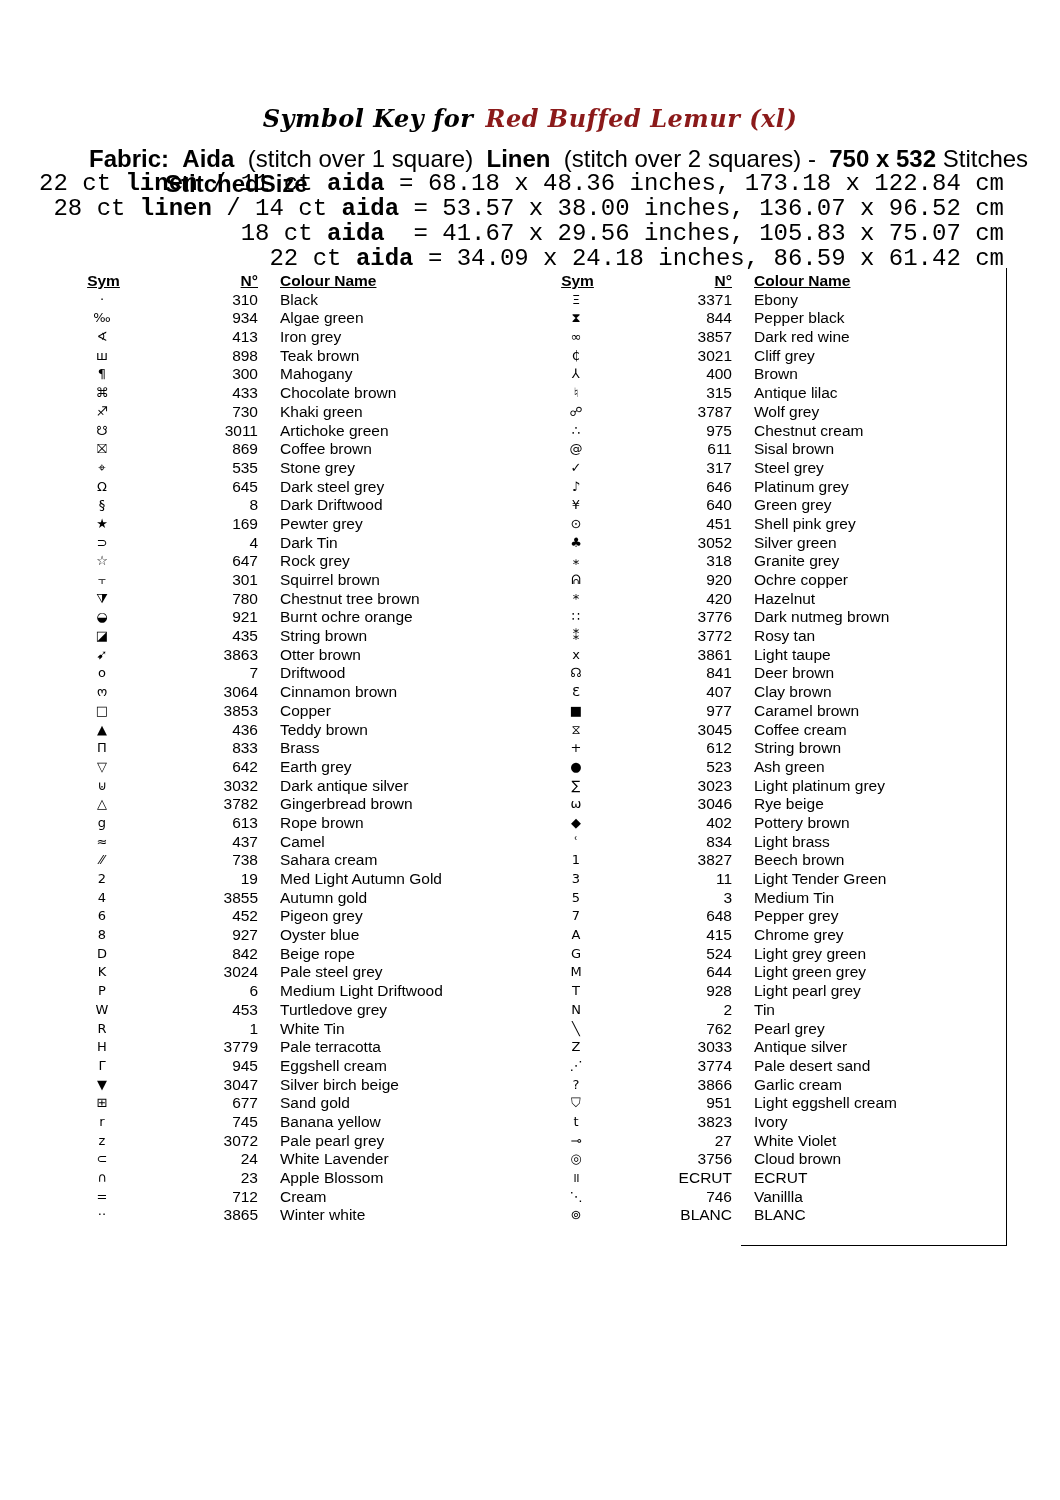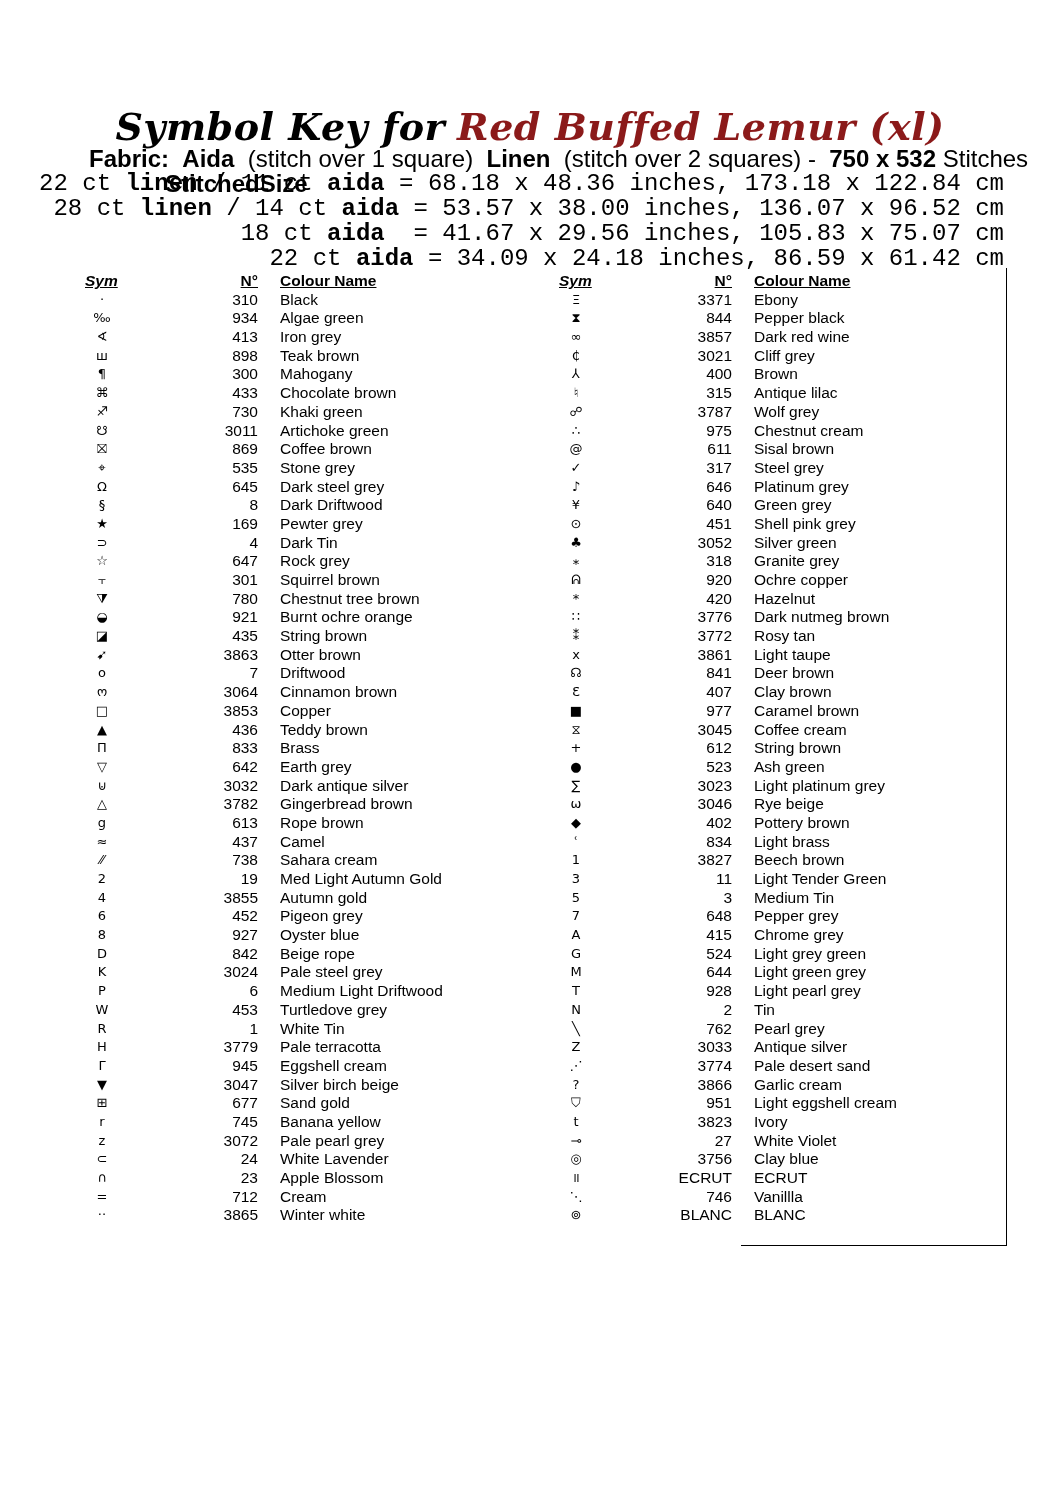--- a/index.html
+++ b/index.html
@@ -1,39 +1,39 @@
 <!DOCTYPE html>
 <html><head>
 <meta charset="utf-8">
 <style>
   html, body { margin: 0; padding: 0; background: #ffffff; }
   body { width: 1060px; height: 1500px; position: relative; overflow: hidden;
          font-family: "Liberation Sans", sans-serif; color: #000; }
   .title { position: absolute; top: 104px; left: 0; width: 1060px; text-align: center;
            font-family: "DejaVu Serif", serif; font-style: italic; font-weight: bold;
-           font-size: 38px; letter-spacing: 0.5px; }
+           font-size: 24px; letter-spacing: 0.5px; }
   .title .lead { color: #000; }
   .title .subject { color: #8b1a1a; margin-left: 12px; }
   .line { position: absolute; font-size: 24px; white-space: pre; line-height: 24px; }
   .b { font-weight: bold; }
   #fabric-line { top: 147px; left: 89px; }
   #size-label { top: 172px; left: 165px; text-align: center; }
   .size-row { right: 56px; text-align: right; font-family: Liberation Mono, monospace; }
   #size-0 { top: 172px; }
   #size-1 { top: 197px; }
   #size-2 { top: 222px; }
   #size-3 { top: 247px; }
 
   .key-col { position: absolute; top: 272px; font-size: 15.5px; }
   #col-left { left: 82px; }
   #col-right { left: 556px; }
   .hdr, .row { display: flex; height: 18.7px; line-height: 18.7px; align-items: center; }
   .hdr span { font-weight: bold; text-decoration: underline; }
   .c-sym { width: 40px; text-align: center; font-family: "DejaVu Sans", sans-serif; font-size: 13px; }
-  .hdr .c-sym { font-family: "Liberation Sans", sans-serif; font-size: 15.5px; text-align: left; padding-left: 3px; width: 37px; font-style: italic; }
+  .hdr .c-sym { font-family: "Liberation Sans", sans-serif; font-size: 15.5px; text-align: center; padding-left: 3px; width: 37px; }
   .c-num { width: 136px; text-align: right; }
   .c-name { padding-left: 22px; white-space: nowrap; }
 
   .rule-v { position: absolute; left: 1006px; top: 268px; width: 1px; height: 978px; background: #000; }
   .rule-h { position: absolute; left: 741px; top: 1245px; width: 266px; height: 1px; background: #000; }
 </style>
 </head>
 <body>
 
 <div class="title">
@@ -542,21 +542,21 @@
         <span class="c-name">Ivory</span>
       </div>
       <div class="row">
         <span class="c-sym">⊸</span>
         <span class="c-num">27</span>
         <span class="c-name">White Violet</span>
       </div>
       <div class="row">
         <span class="c-sym">◎</span>
         <span class="c-num">3756</span>
-        <span class="c-name">Clay blue</span>
+        <span class="c-name">Cloud brown</span>
       </div>
       <div class="row">
         <span class="c-sym">॥</span>
         <span class="c-num">ECRUT</span>
         <span class="c-name">ECRUT</span>
       </div>
       <div class="row">
         <span class="c-sym">⋱</span>
         <span class="c-num">746</span>
         <span class="c-name">Vanillla</span>

